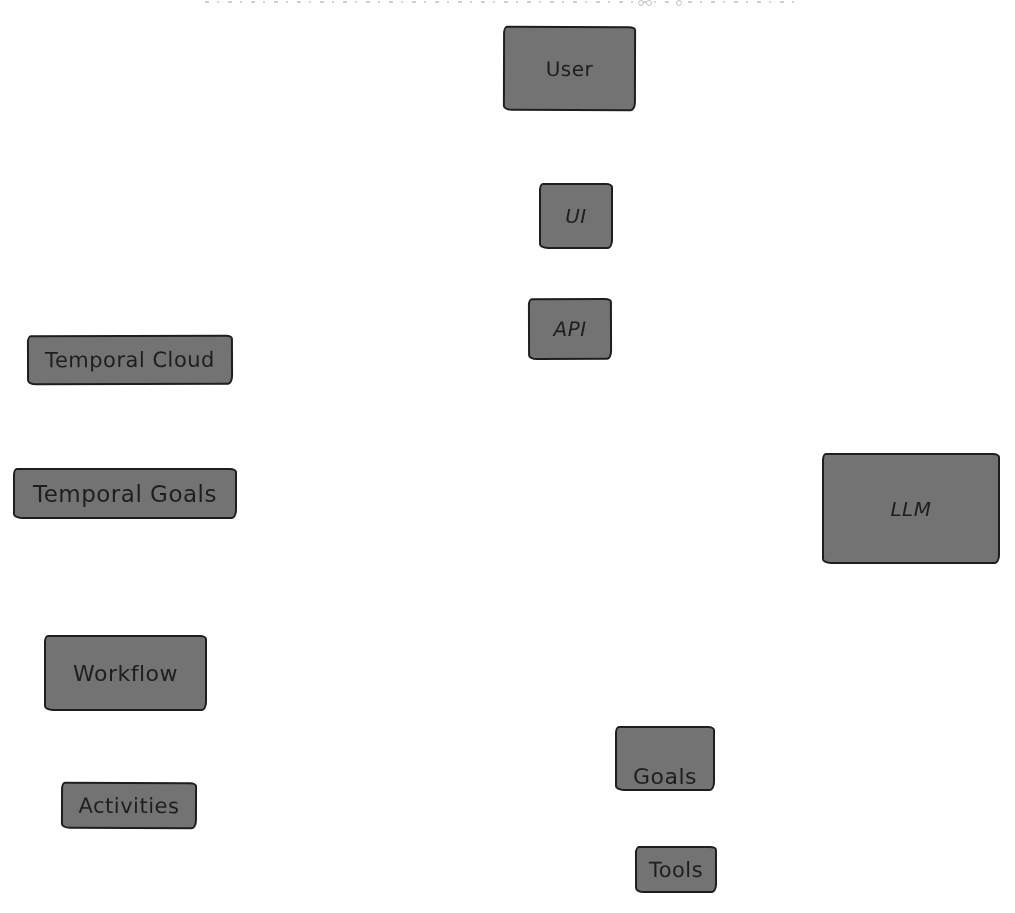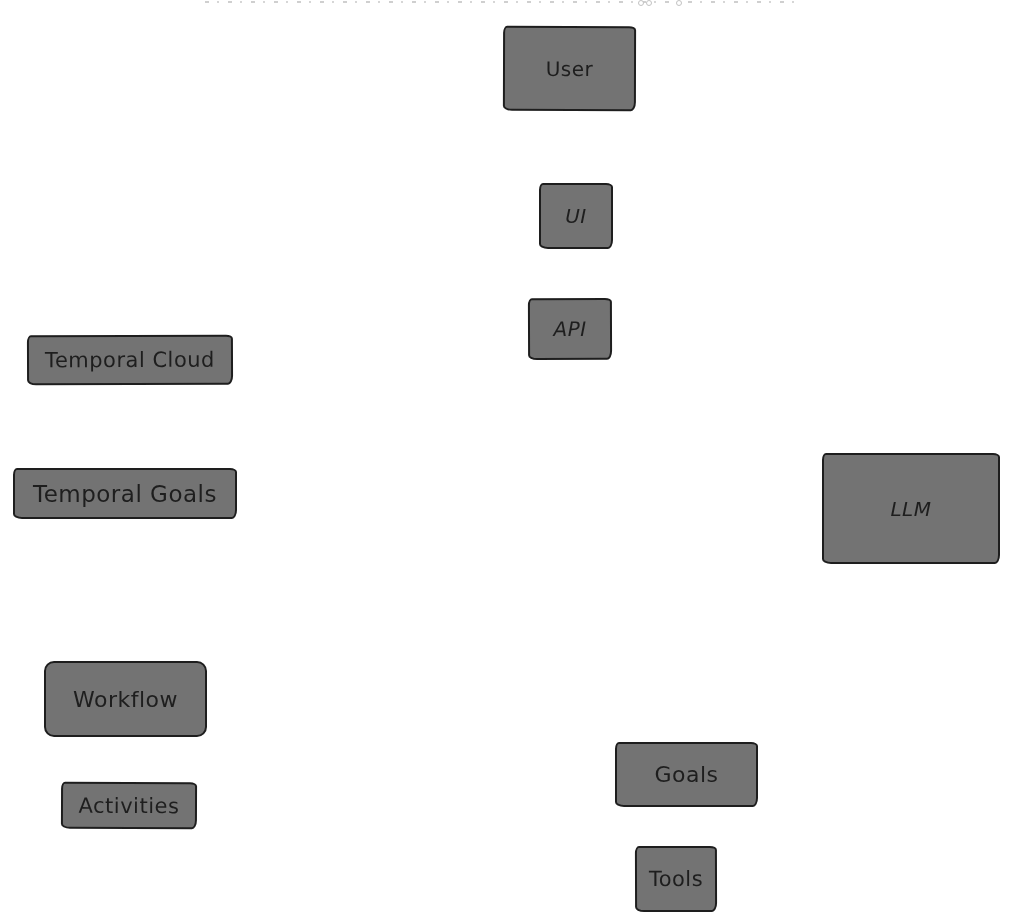--- a/index.html
+++ b/index.html
@@ -67,24 +67,24 @@
     white-space: nowrap;
   }
   .node span { pointer-events: none; }
 
   .n-user            { left: 503px; top: 26px;  width: 133px; height: 85px;  transform: rotate(0.15deg); }
   .n-ui              { left: 539px; top: 183px; width: 74px;  height: 66px;  font-style: italic; }
   .n-api             { left: 528px; top: 298px; width: 84px;  height: 62px;  font-style: italic; transform: rotate(-0.2deg); }
   .n-temporal-cloud  { left: 27px;  top: 335px; width: 206px; height: 50px;  font-size: 21px; transform: rotate(-0.2deg); }
   .n-temporal-worker { left: 13px;  top: 468px; width: 224px; height: 51px;  font-size: 23px; }
   .n-llm             { left: 822px; top: 422px; width: 178px; height: 111px; font-style: italic; margin-top: 31px; }
-  .n-workflow        { left: 44px;  top: 661px; width: 163px; height: 76px;  font-size: 22px; border-radius: 10px; }
+  .n-workflow        { left: 44px;  top: 635px; width: 163px; height: 76px;  font-size: 22px; }
   .n-activities      { left: 61px;  top: 782px; width: 136px; height: 47px;  font-size: 21px; transform: rotate(0.2deg); align-items: center; }
-  .n-goals           { left: 615px; top: 742px; width: 143px; height: 65px;  font-size: 22px; }
-  .n-tools           { left: 635px; top: 846px; width: 82px;  height: 66px;  font-size: 21px; transform: rotate(-0.15deg); }
+  .n-goals           { left: 615px; top: 726px; width: 100px; height: 65px;  font-size: 22px; align-items: flex-end; }
+  .n-tools           { left: 635px; top: 846px; width: 82px;  height: 47px;  font-size: 21px; transform: rotate(-0.15deg); }
 </style>
 </head>
 <body>
 
 <div class="canvas">
 
   <div class="clipped-caption">
     <div class="marks"></div>
     <span class="g-loop l1"></span>
     <span class="g-loop l2"></span>

